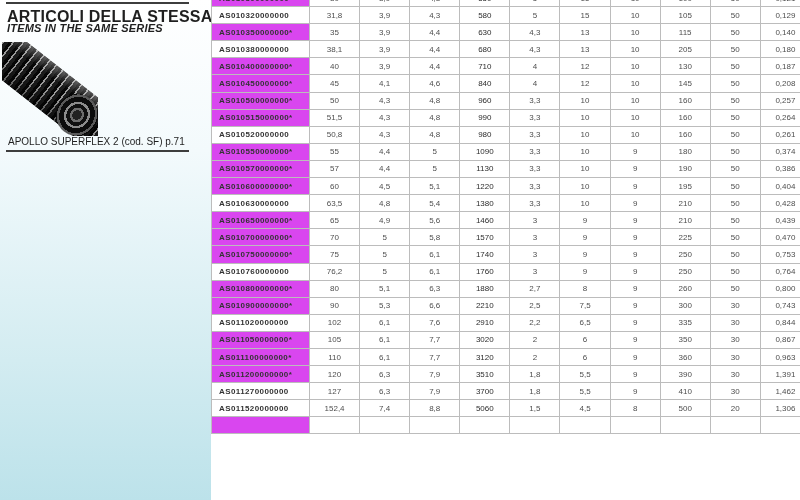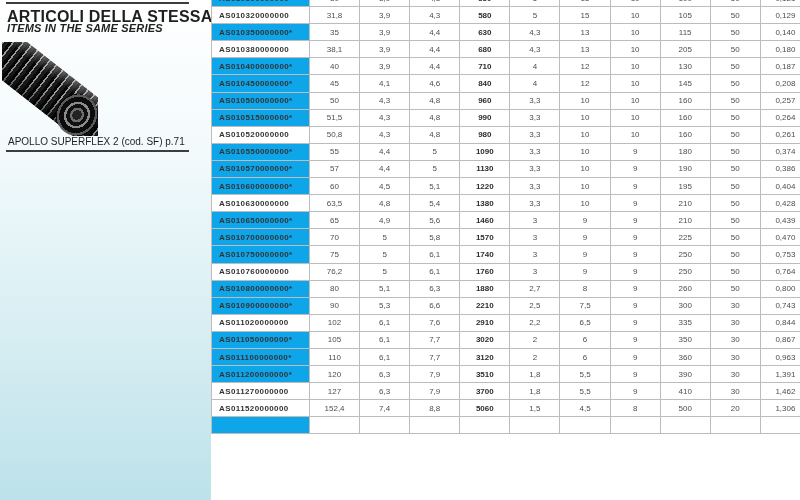--- a/index.html
+++ b/index.html
@@ -35,22 +35,22 @@
   }
   
   .table-clip{position:absolute;left:211px;top:0;width:600px;height:500px;overflow:hidden;background:#ffffff;}
   table{border-collapse:collapse;table-layout:fixed;width:600px;position:relative;top:-11px;}
   col.c-code{width:98px;}
   td{
     border:1px solid #bcbcbc;height:17.1px;box-sizing:border-box;padding:0;
     font-size:8px;color:#4e4e4e;text-align:center;vertical-align:middle;white-space:nowrap;
   }
   td.code{text-align:left;padding-left:7px;font-weight:700;color:#333333;letter-spacing:.4px;}
-  td.code.hl{background:#0ea5e9;}
-  td.bold{font-weight:700;color:#2d2d2d;text-align:center;}
+  td.code.hl{background:#d946ef;}
+  td.bold{font-weight:400;color:#2d2d2d;text-align:center;}
 </style>
 </head>
 <body>
 
 <div class="sidebar">
   <div class="rule top-rule"></div>
   <div class="h-it">ARTICOLI DELLA STESSA SERIE</div>
   <div class="h-en">ITEMS IN THE SAME SERIES</div>
   <div class="hose">
     <div class="hose-body"></div>

